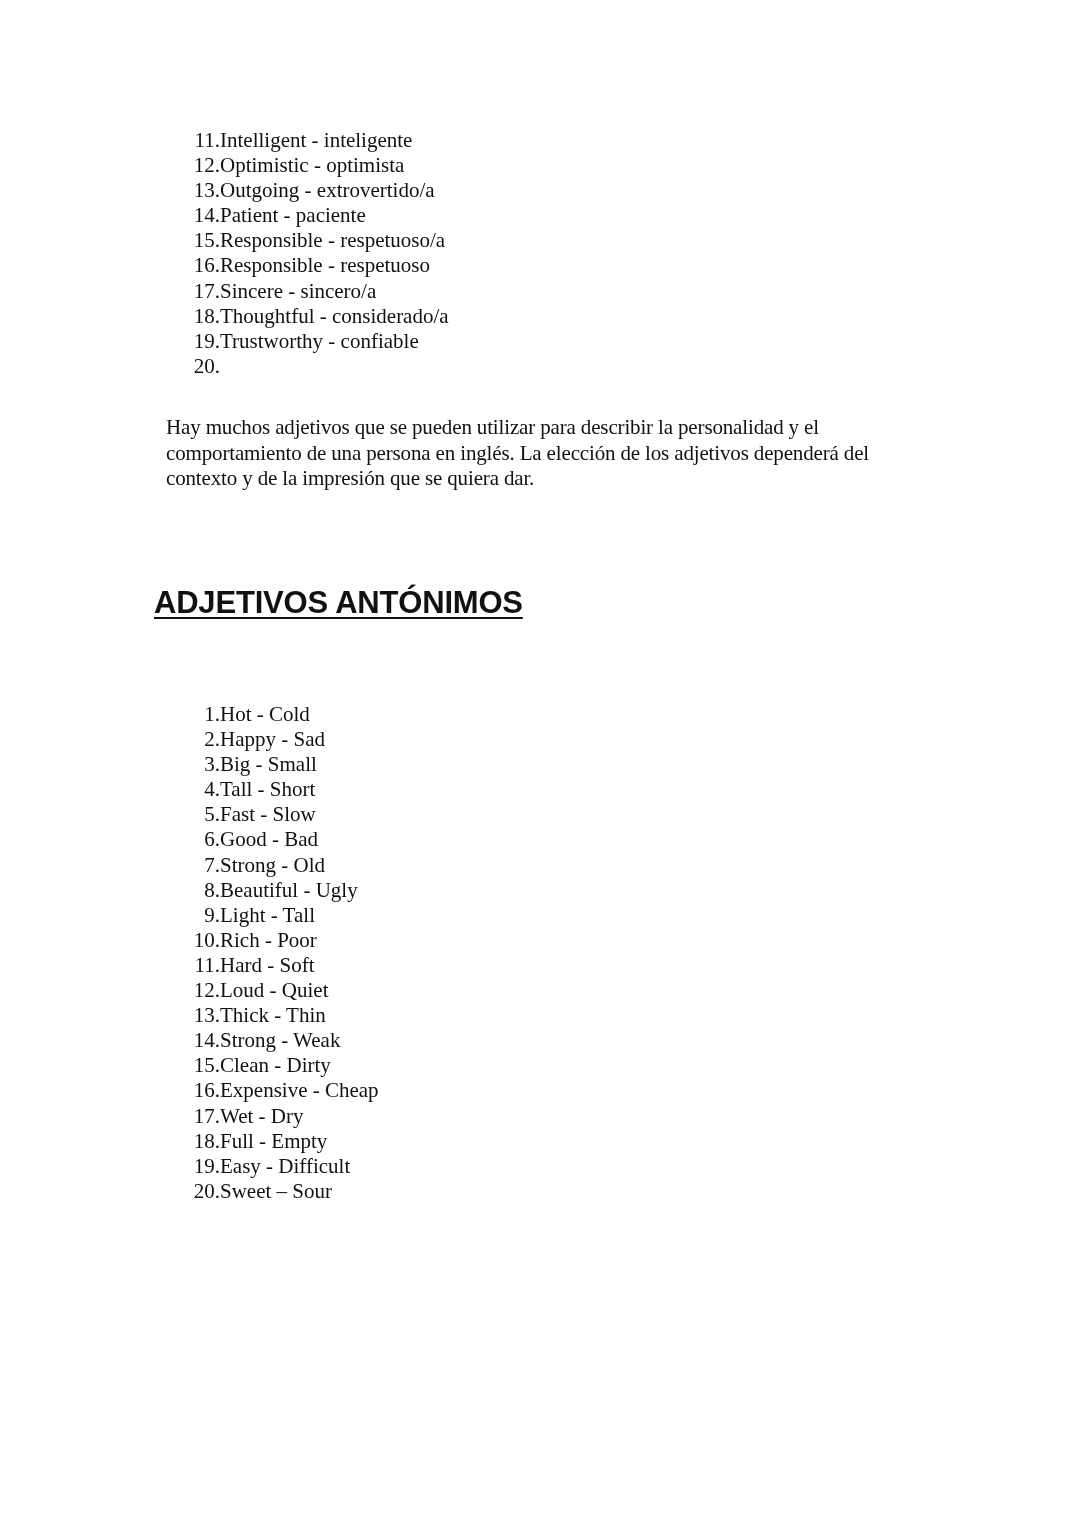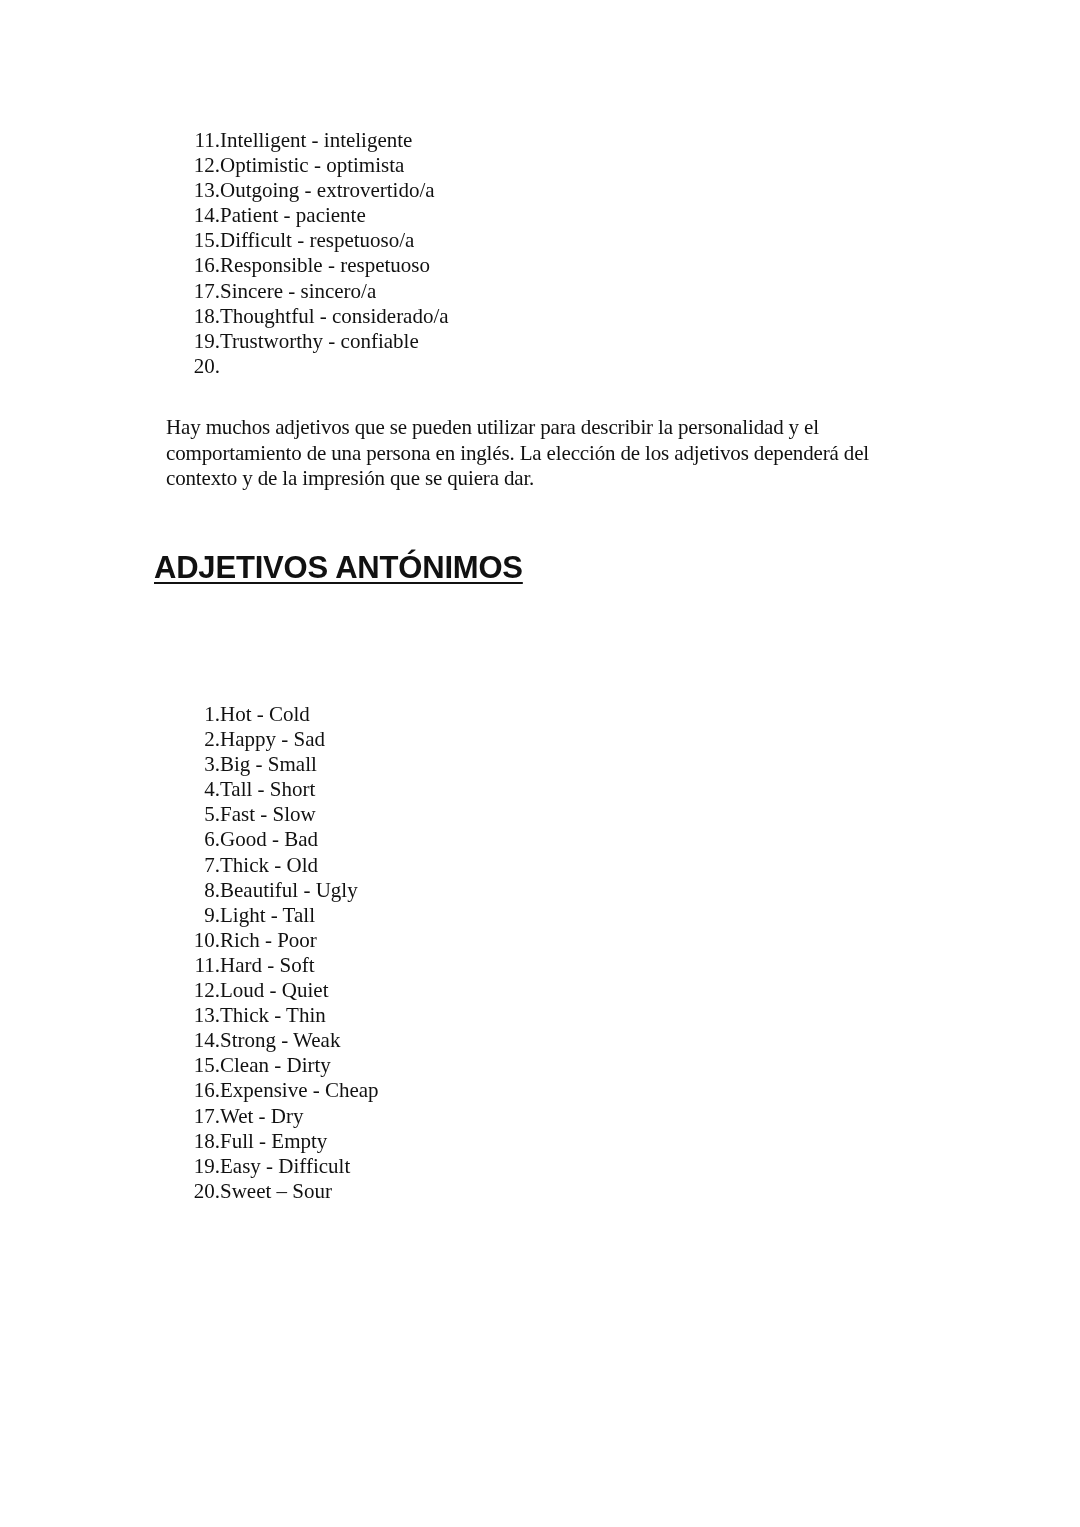--- a/index.html
+++ b/index.html
@@ -53,21 +53,21 @@
       top: 403px;
       width: 770px;
       margin: 12px;
       font-size: 21px;
       line-height: 25.5px;
       letter-spacing: -0.15px;
     }
     .heading {
       position: absolute;
       left: 154px;
-      top: 548px;
+      top: 583px;
       margin: 0;
       font-family: "Liberation Sans", "DejaVu Sans", sans-serif;
       font-weight: bold;
       font-size: 31px;
       line-height: 40px;
       text-decoration: underline;
       text-decoration-thickness: 2px;
       text-underline-offset: 4px;
       color: #111111;
       letter-spacing: -0.2px;
@@ -90,21 +90,21 @@
     <li>
         <span class="num">13.</span>
         <span>Outgoing - extrovertido/a</span>
       </li>
     <li>
         <span class="num">14.</span>
         <span>Patient - paciente</span>
       </li>
     <li>
         <span class="num">15.</span>
-        <span>Difficult - respetuoso/a</span>
+        <span>Responsible - respetuoso/a</span>
       </li>
     <li>
         <span class="num">16.</span>
         <span>Responsible - respetuoso</span>
       </li>
     <li>
         <span class="num">17.</span>
         <span>Sincere - sincero/a</span>
       </li>
     <li>
@@ -144,21 +144,21 @@
     <li>
         <span class="num">5.</span>
         <span>Fast - Slow</span>
       </li>
     <li>
         <span class="num">6.</span>
         <span>Good - Bad</span>
       </li>
     <li>
         <span class="num">7.</span>
-        <span>Thick - Old</span>
+        <span>Strong - Old</span>
       </li>
     <li>
         <span class="num">8.</span>
         <span>Beautiful - Ugly</span>
       </li>
     <li>
         <span class="num">9.</span>
         <span>Light - Tall</span>
       </li>
     <li>

